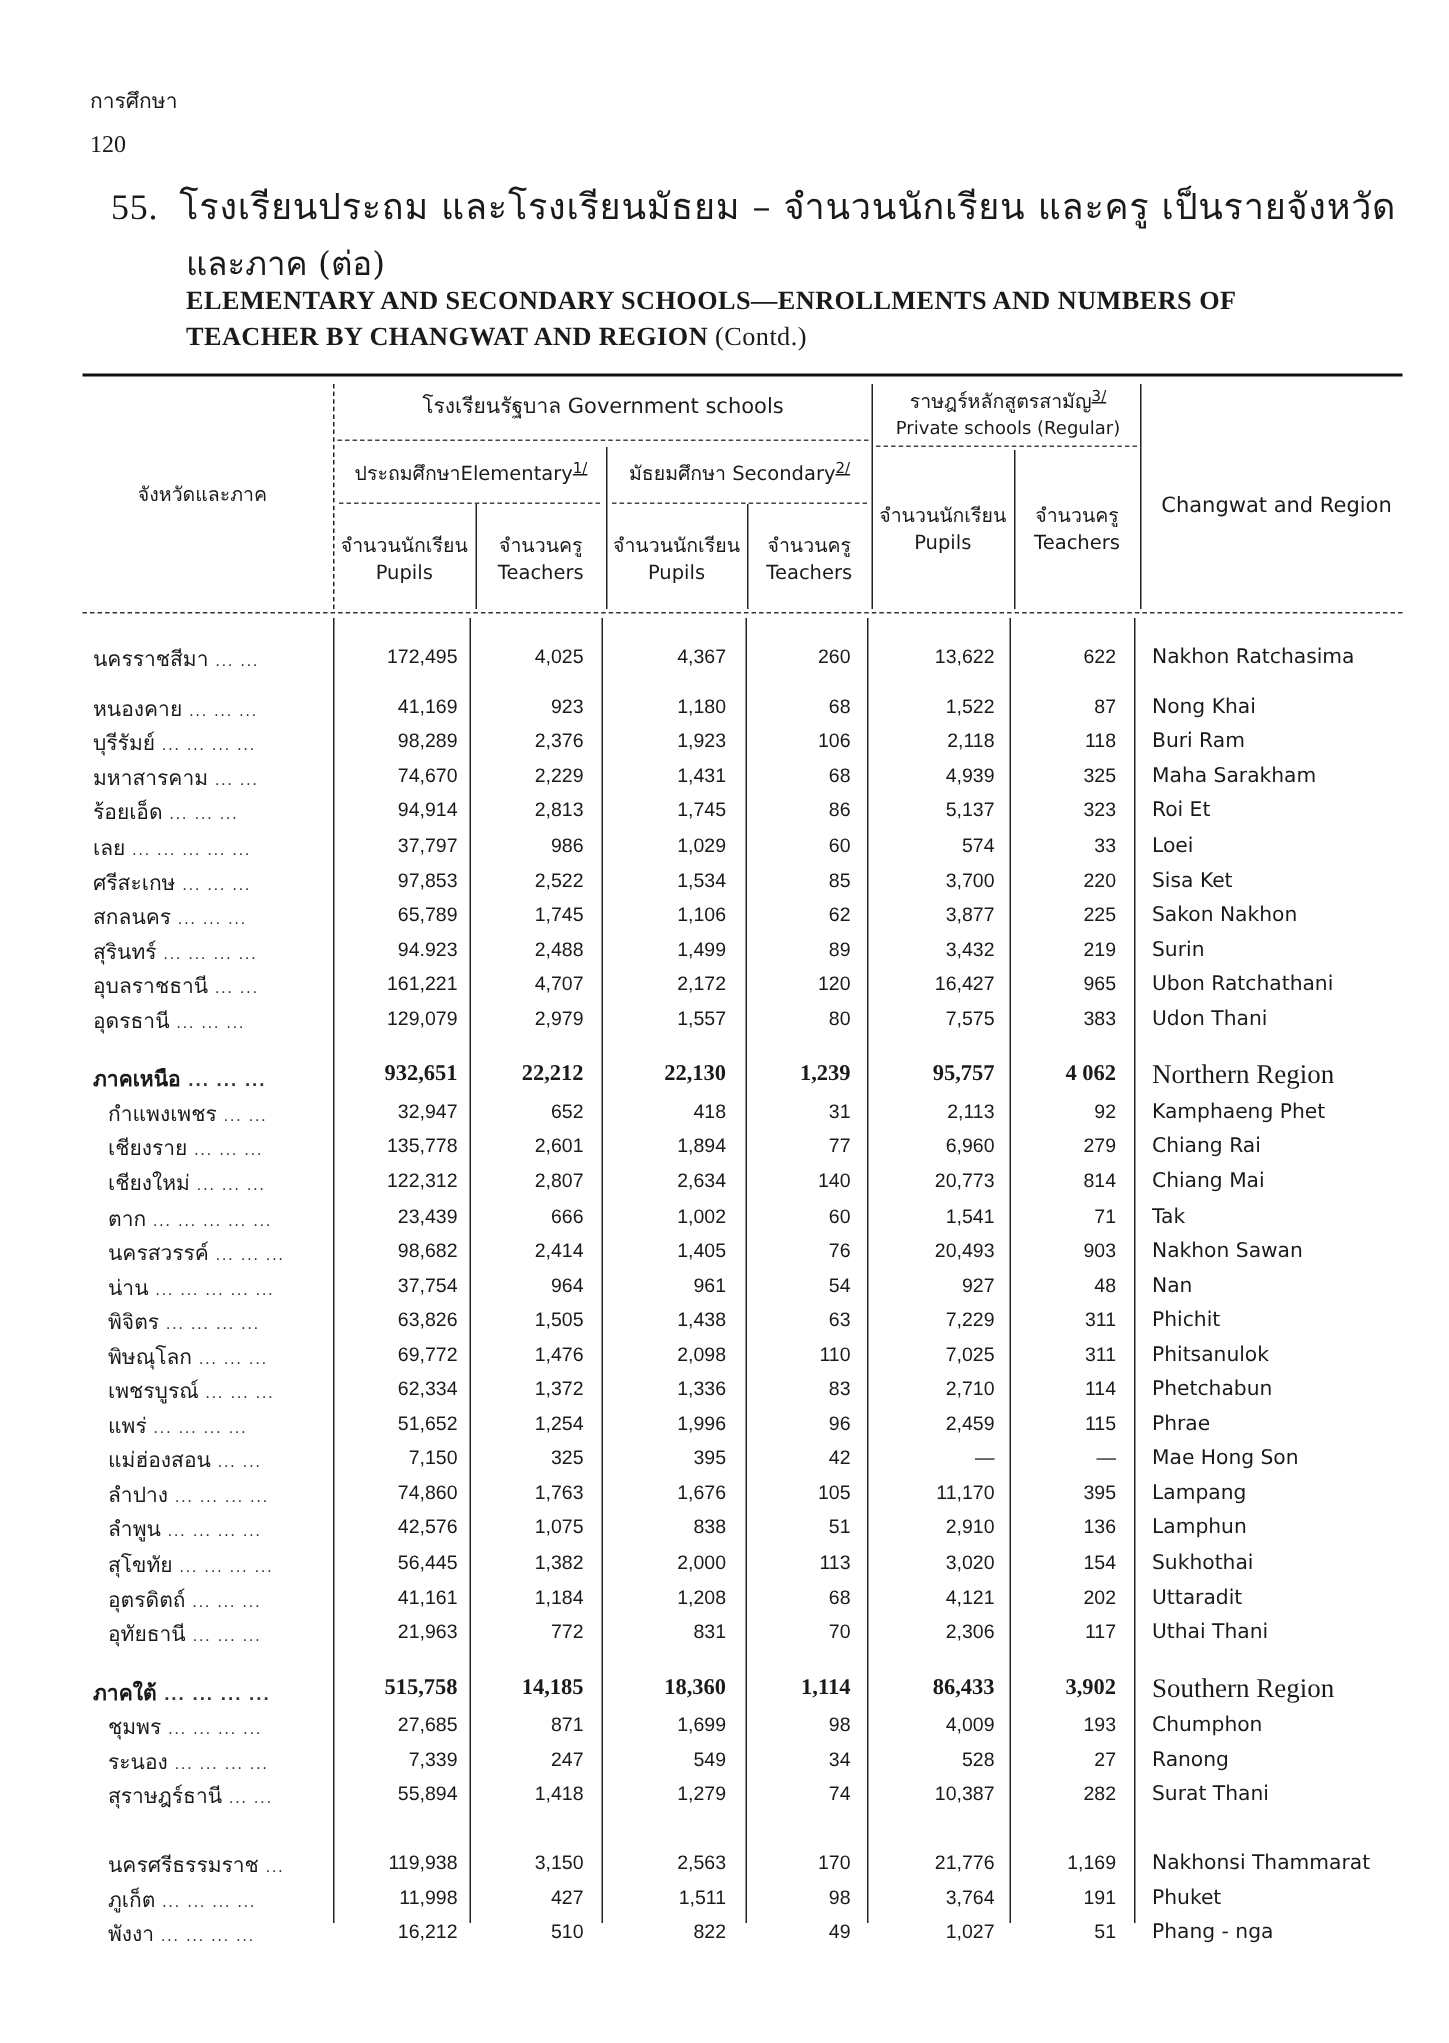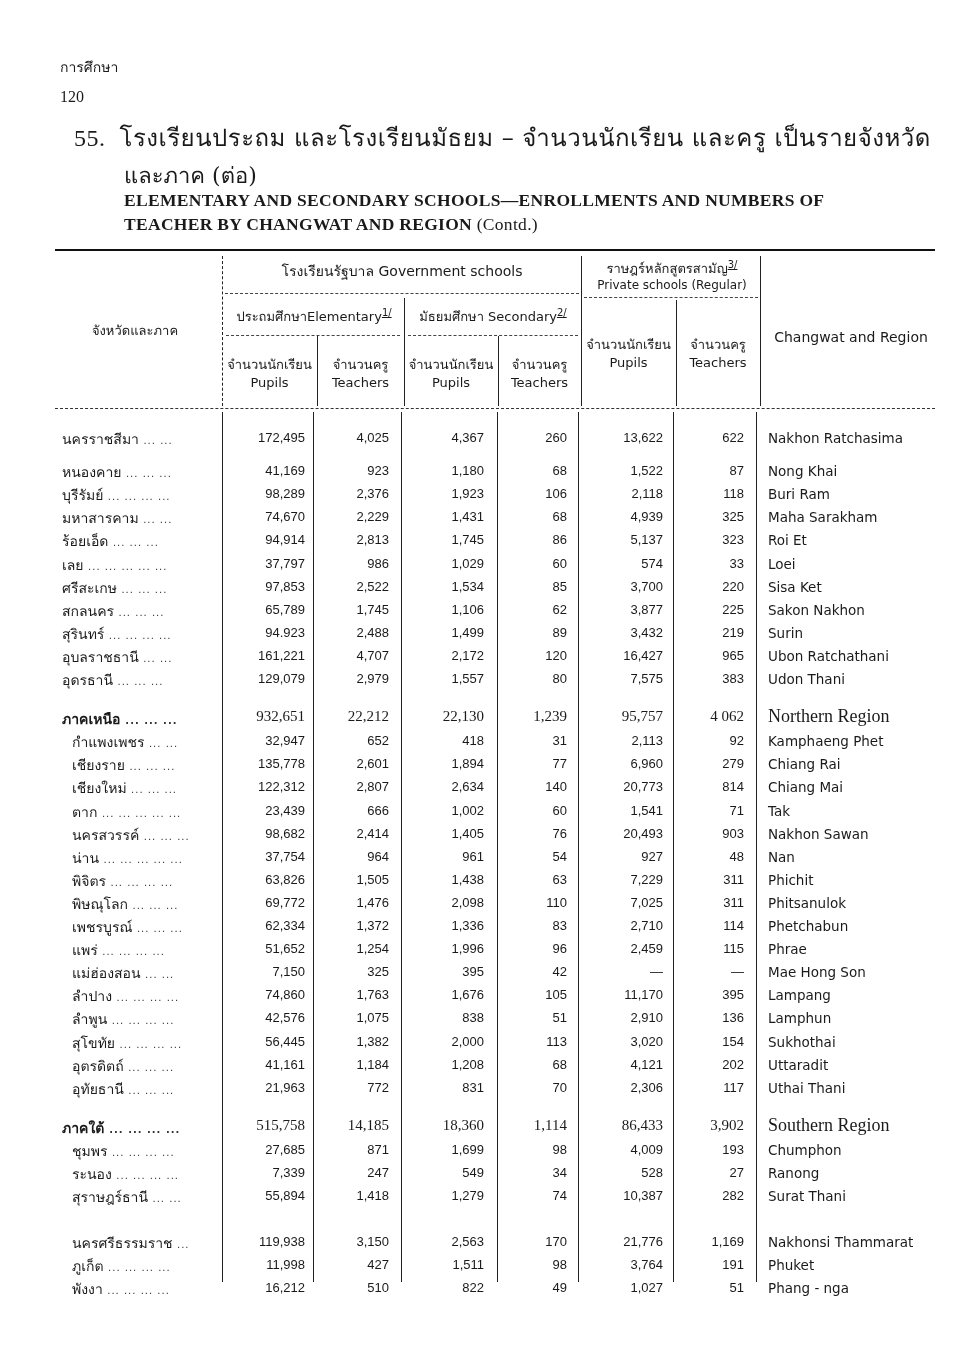--- a/index.html
+++ b/index.html
@@ -25,21 +25,21 @@
 
   .hdr { position: absolute; text-align: center; font-size: 13px; line-height: 18px; font-family: "DejaVu Sans", sans-serif; white-space: nowrap; }
   .hdr sup { font-size: 10px; text-decoration: underline; }
 
   .row { position: absolute; left: 0; width: 966px; height: 23px; font-size: 13px; }
   .row .th { position: absolute; left: 62px; top: 0; font-family: "DejaVu Sans", sans-serif; font-size: 14px; white-space: nowrap; }
   .row.sub .th { left: 72px; }
   .row .th .dots { color: #333; font-size: 10px; letter-spacing: 1px; }
   .row .num { position: absolute; top: 2px; text-align: right; font-family: "Liberation Sans", sans-serif; font-size: 13px; white-space: nowrap; }
   .row .en { position: absolute; left: 768px; top: 2px; font-family: "DejaVu Sans", sans-serif; font-size: 13.5px; white-space: nowrap; }
-  .row.region .num { font-weight: normal; font-family: "Liberation Serif", serif; font-size: 15px; top: 0; }
+  .row.region .num { font-weight: bold; font-family: "Liberation Serif", serif; font-size: 15px; top: 0; }
   .row.region .en { font-family: "Liberation Serif", serif; font-weight: normal; font-size: 18px; top: -2px; }
   .row.region .th { font-weight: bold; }
 
   .c1 { left: 230px; width: 75px; }
   .c2 { left: 320px; width: 69px; }
   .c3 { left: 405px; width: 79px; }
   .c4 { left: 500px; width: 67px; }
   .c5 { left: 583px; width: 80px; }
   .c6 { left: 678px; width: 66px; }
 </style>

